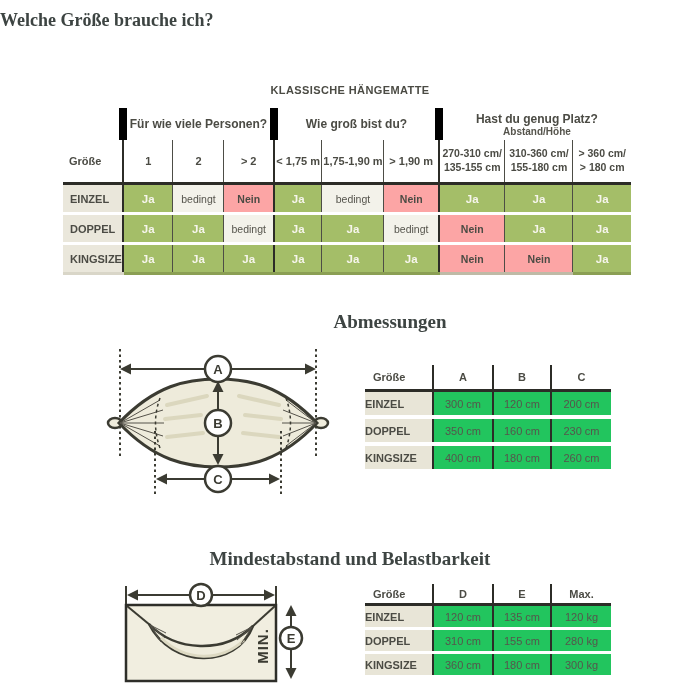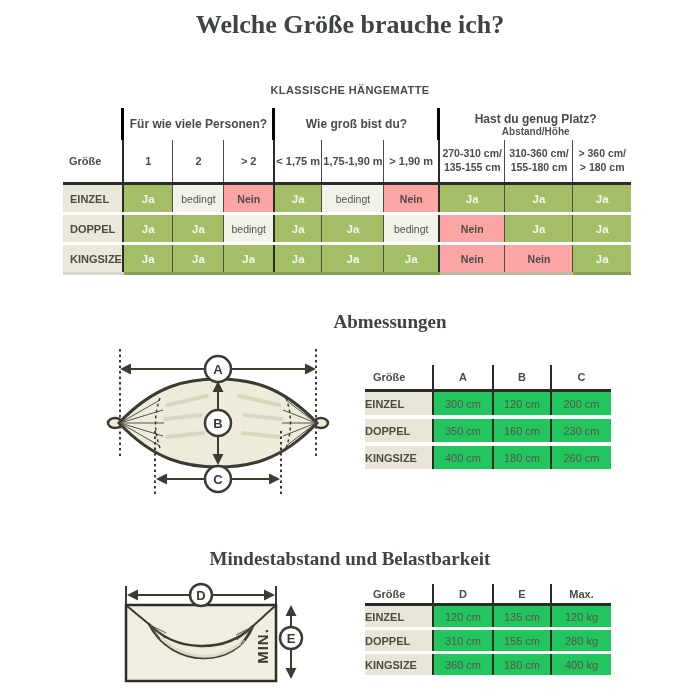--- a/index.html
+++ b/index.html
@@ -4,39 +4,39 @@
 <style>
   html,body { margin:0; padding:0; }
   body {
     width:700px; height:700px; background:#ffffff; position:relative; overflow:hidden;
     font-family:"Liberation Sans", sans-serif; color:#4b4b44;
   }
   .abs { position:absolute; }
 
   
   .page-title {
-    left:0; top:10px; width:700px; text-align:center;
-    font-family:"Liberation Serif", serif; font-weight:bold; font-size:26px; color:#3d4442;
+    left:0; top:10px; width:700px; 
+    font-family:"Liberation Serif", serif; font-weight:bold; font-size:18px; color:#3d4442;
   }
   .page-subtitle {
     left:0; top:68px; width:700px; text-align:center;
     font-size:11px; font-weight:bold; letter-spacing:.4px; color:#4b4b44;margin-top:16px;
   }
   .section-title {
     left:0; width:700px; text-align:center;
     font-family:"Liberation Serif", serif; font-weight:bold; font-size:19px; color:#3d4442;
   }
 
   
   .size-table { border-collapse:collapse; table-layout:fixed; font-size:11px; }
   .size-table th, .size-table td { padding:0; vertical-align:middle; }
   .size-table thead tr.grp-row th { height:32px; font-size:12px; font-weight:bold; color:#4b4b44; text-align:center; }
   .size-table thead tr.col-row th { height:42px; font-weight:bold; text-align:center; border-bottom:3px solid #2c2c27; }
   .size-table .corner { border:none; }
-  .grp { border-left:3px solid #000000;margin-left:40px; }
+  .grp { border-left:8px solid #000000;margin-left:40px; }
   .grp-sub { font-size:10px; font-weight:bold; color:#55544c; }
   .bl1 { border-left:1px solid #4d4d46; }
   .bl2 { border-left:2px solid #2c2c27; }
   .two div { font-size:10.5px; line-height:1.3; }
   .corner-label { text-align:left !important; padding-left:6px !important; font-weight:bold; }
   .size-table tbody td { height:27px; text-align:center; }
   .size-table tbody tr + tr td { border-top:3px solid #ffffff; }
   .rlabel { background:#eae7db; text-align:left !important; padding-left:7px !important; font-weight:bold; color:#4b4b44; }
   td.ja      { background:#a4be68; color:#f6f5ec; font-weight:bold; font-size:11.5px; }
   td.bedingt { background:#f3f2ea; color:#55544c; font-size:10.5px; }
@@ -359,17 +359,17 @@
     <tr>
       <td class="mrow">DOPPEL</td>
       <td class="mval vb">310 cm</td>
       <td class="mval vb">155 cm</td>
       <td class="mval vb">280 kg</td>
     </tr>
     <tr>
       <td class="mrow">KINGSIZE</td>
       <td class="mval vb">360 cm</td>
       <td class="mval vb">180 cm</td>
-      <td class="mval vb">400 kg</td>
+      <td class="mval vb">300 kg</td>
     </tr>
   </tbody>
 </table>
 </div>
 
 </body></html>

